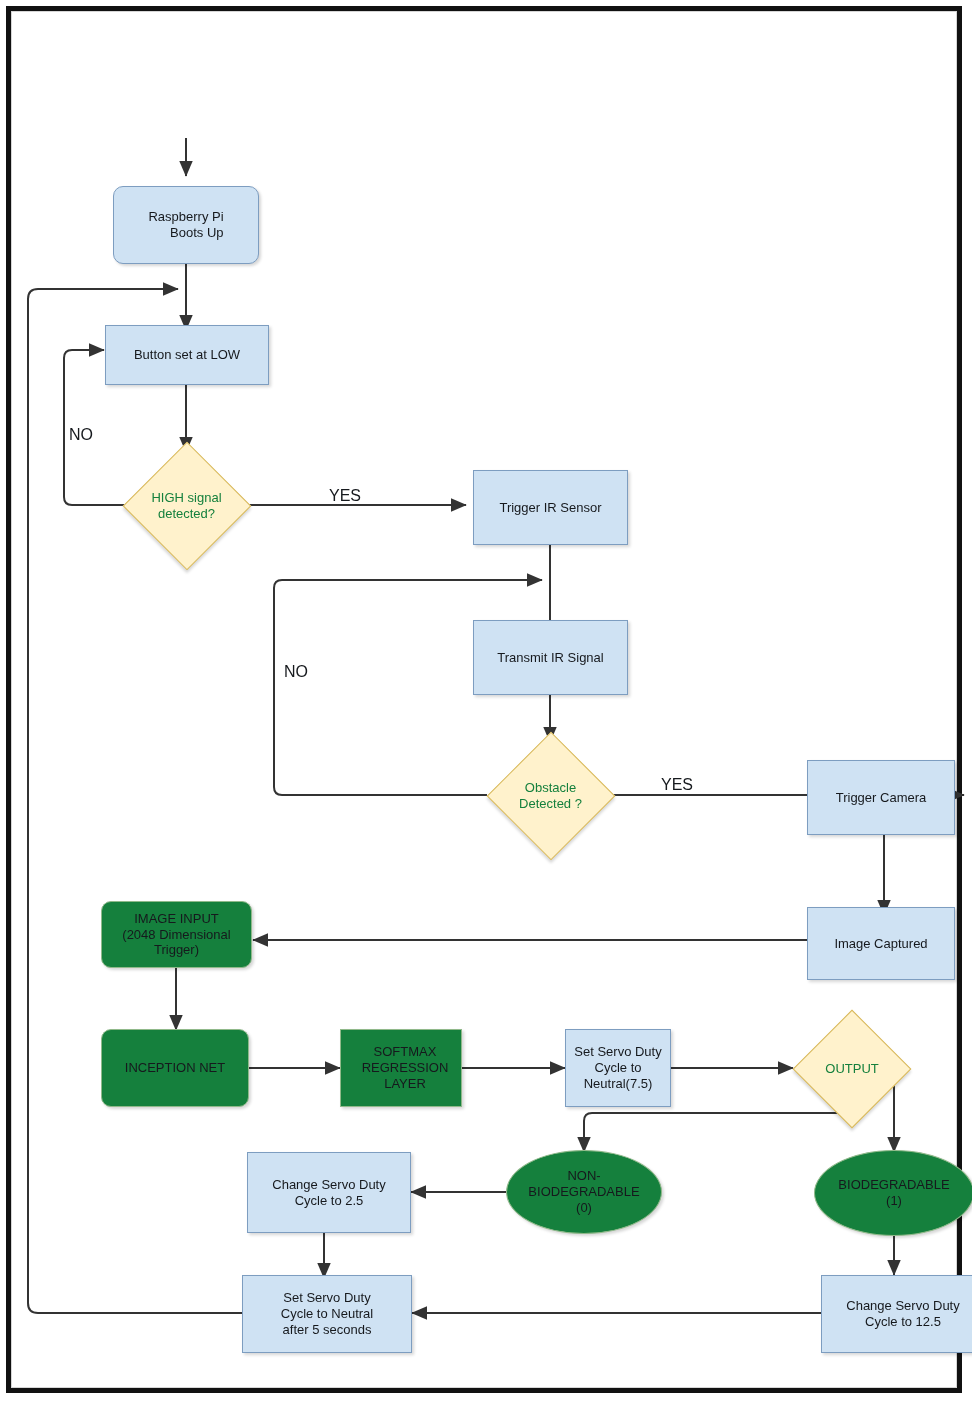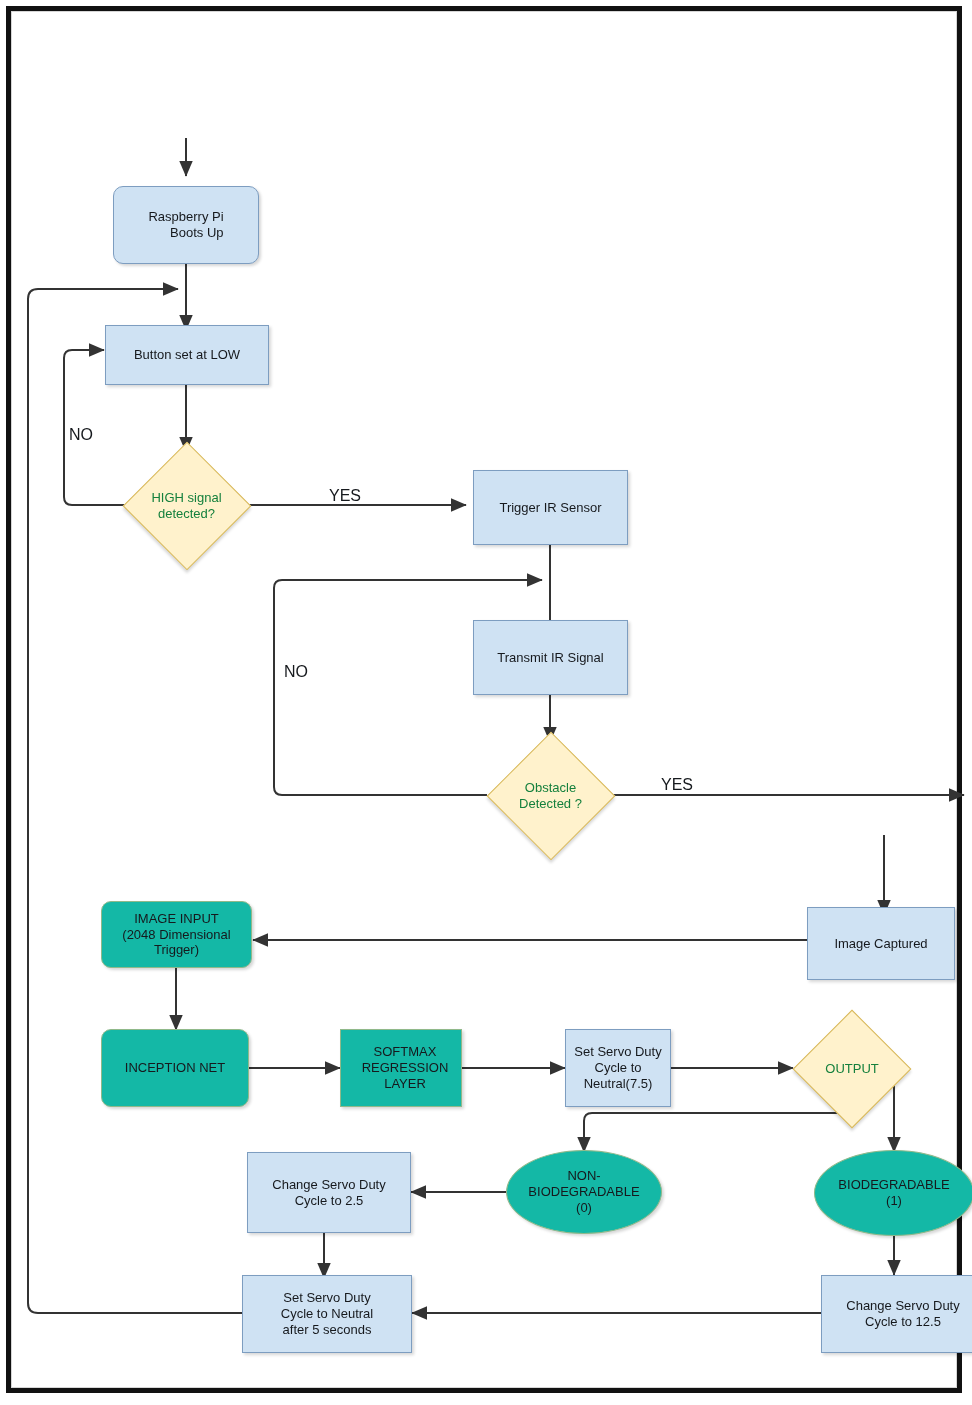--- a/index.html
+++ b/index.html
@@ -45,21 +45,21 @@
     box-sizing: border-box;
     display: flex;
     align-items: center;
     justify-content: center;
     text-align: center;
     color: #16191d;
     line-height: 1.22;
     box-shadow: 2px 2px 3px rgba(0,0,0,0.16);
   }
   .n-blue  { background: #cfe2f3; border: 1px solid #7d9dc0; }
-  .n-green { background: #14b8a6; border: 1px solid #90b98a; }
+  .n-green { background: #15803d; border: 1px solid #90b98a; }
   .n-pink  { background: #f8cecc; border: 1px solid #d98b88; }
   .rounded { border-radius: 10px; }
   .ellipse { border-radius: 50%; }
   .diamond-wrap {
     position: absolute;
     box-shadow: none;
     background: transparent;
     border: none;
   }
   .diamond-shape {
@@ -186,20 +186,23 @@
   <div class="diamond-wrap" style="left:487px; top:732px; width:127px; height:127px;">
     <div class="diamond-shape" style="width:89px; height:89px;"></div>
     <div class="diamond-label fs13">
       <div>
         <div>Obstacle</div>
         <div>Detected ?</div>
       </div>
     </div>
   </div>
 
+  <div class="node n-blue fs13" style="left:807px; top:760px; width:148px; height:75px;">
+    <span>Trigger Camera</span>
+  </div>
 
   <div class="node n-blue fs13" style="left:807px; top:907px; width:148px; height:73px;">
     <span>Image Captured</span>
   </div>
 
   <div class="node n-green rounded fs13" style="left:101px; top:901px; width:151px; height:67px;">
     <div>
       <div>IMAGE INPUT</div>
       <div>(2048 Dimensional</div>
       <div>Trigger)</div>

